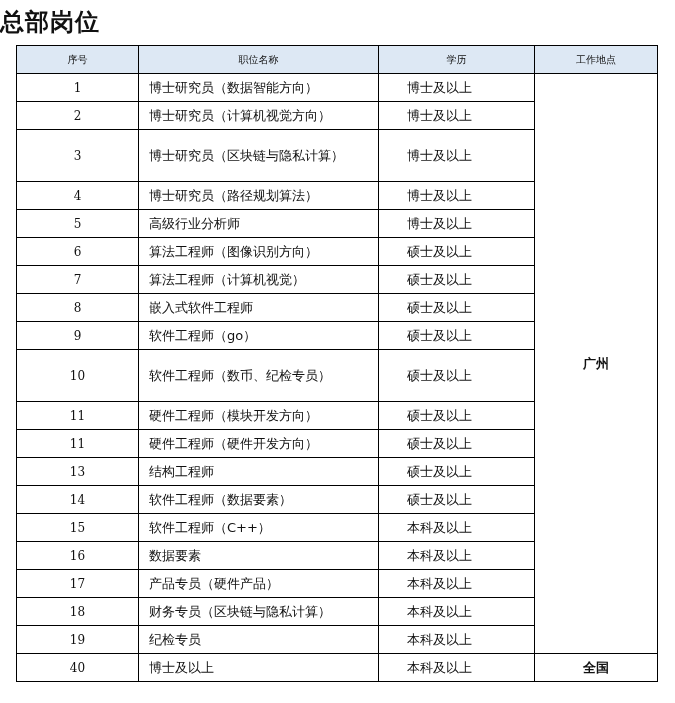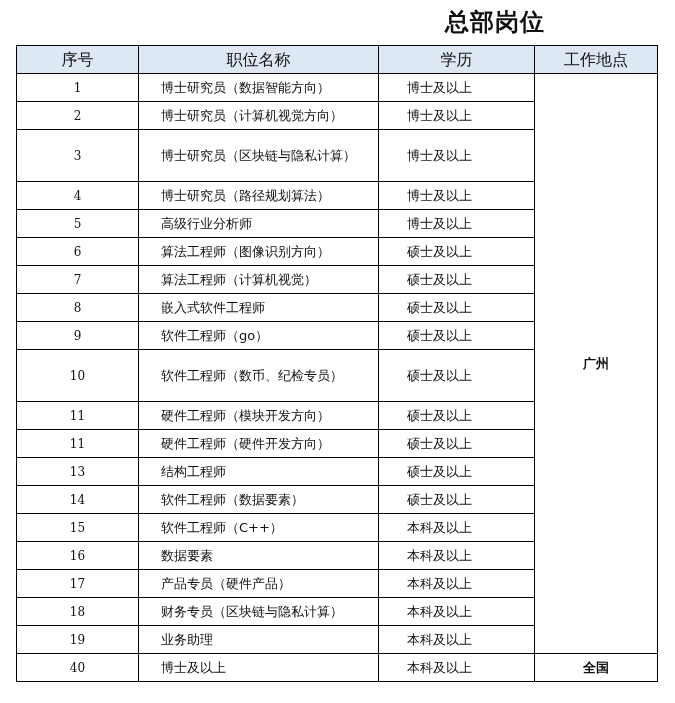--- a/index.html
+++ b/index.html
@@ -1,28 +1,28 @@
 <!DOCTYPE html>
 <html><head>
 <meta charset="utf-8">
 <style>
   html, body { margin: 0; padding: 0; background: #ffffff; }
   body { width: 675px; height: 703px; position: relative; overflow: hidden;
          font-family: "DejaVu Sans", "Liberation Sans", sans-serif; color: #111; }
-  .title { position: absolute; left: 0; top: 4px; width: 545px; text-align: right;
+  .title { position: absolute; left: 0; top: 4px; width: 545px; text-align: left;
            font-family: "DejaVu Serif", "Liberation Serif", serif; font-size: 24px;
            font-weight: bold; letter-spacing: 1px; line-height: 36px; }
   table { position: absolute; left: 16px; top: 45px; border-collapse: collapse;
           table-layout: fixed; width: 641px; font-size: 13px; }
   td, th { border: 1.3px solid #000; padding: 0; line-height: 20px; }
-  th { background: #dde8f4; font-weight: normal; height: 27px; font-size: 16px; }
+  th { background: #dde8f4; font-weight: normal; height: 27px; font-size: 10px; }
   td { height: 27px; }
   td.tall { height: 51px; }
   .c-num { text-align: center; font-family: "DejaVu Serif", "Liberation Serif", serif; font-size: 12px; }
-  .c-name { text-align: left; padding-left: 22px; padding-right: 6px; }
+  .c-name { text-align: left; padding-left: 10px; padding-right: 6px; }
   .c-edu { text-align: left; padding-left: 28px; }
   .c-loc { text-align: center; font-weight: bold; }
 </style>
 </head>
 <body>
 
 <div class="title">总部岗位</div>
 
 <table>
   <colgroup>
@@ -126,21 +126,21 @@
       <td class="c-name">产品专员（硬件产品）</td>
       <td class="c-edu">本科及以上</td>
     </tr>
     <tr>
       <td class="c-num">18</td>
       <td class="c-name">财务专员（区块链与隐私计算）</td>
       <td class="c-edu">本科及以上</td>
     </tr>
     <tr>
       <td class="c-num">19</td>
-      <td class="c-name">业务助理</td>
+      <td class="c-name">纪检专员</td>
       <td class="c-edu">本科及以上</td>
     </tr>
     <tr>
       <td class="c-num">40</td>
       <td class="c-name">博士及以上</td>
       <td class="c-edu">本科及以上</td>
       <td class="c-loc">全国</td>
     </tr>
   </tbody>
 </table>

